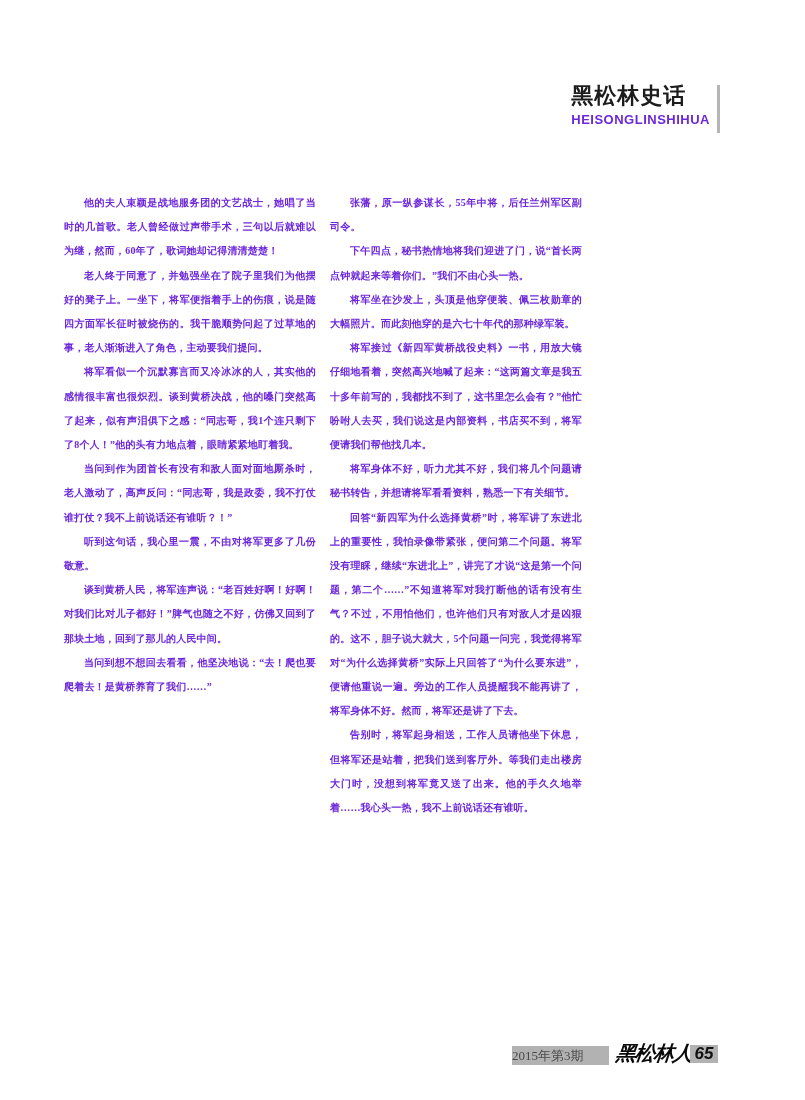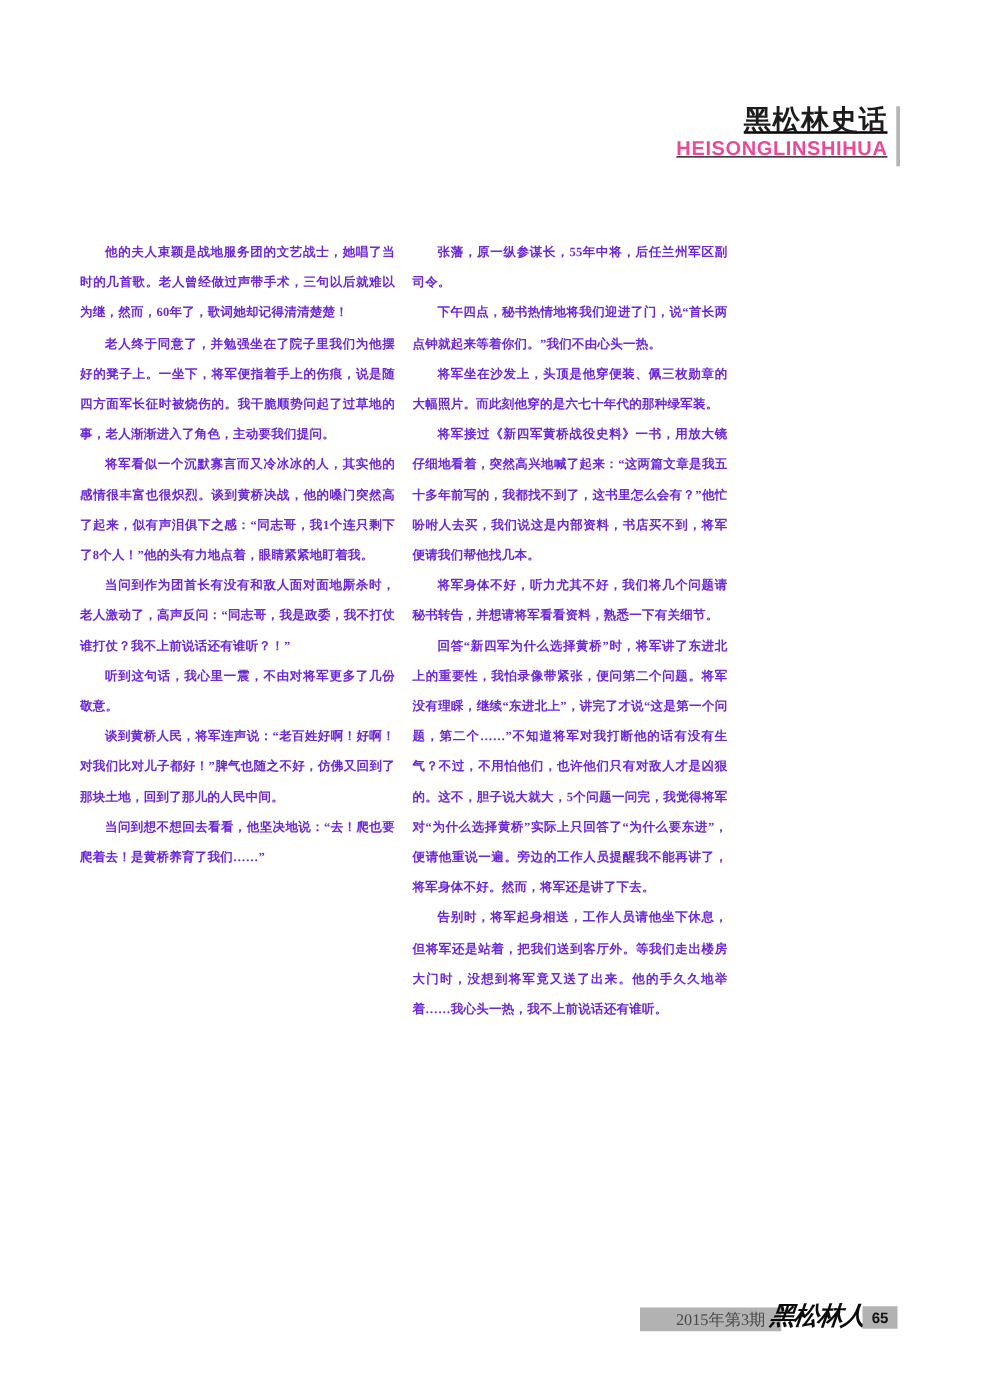--- a/index.html
+++ b/index.html
@@ -1,39 +1,39 @@
 <!DOCTYPE html>
 <html><head>
 <meta charset="utf-8">
 <style>
   html,body{margin:0;padding:0;background:#ffffff;}
   body{width:805px;height:1100px;font-family:"Liberation Serif","DejaVu Serif",serif;}
   .page{position:relative;width:805px;height:1100px;background:#ffffff;overflow:hidden;}
 
   
-  .header{position:absolute;top:83px;right:95px;text-align:right;text-decoration:underline;}
+  .header{position:absolute;top:83px;right:95px;text-align:left;}
   .header-title{font-size:22px;font-weight:bold;color:#1c1c1c;letter-spacing:1px;line-height:26px;font-family:"Liberation Sans","DejaVu Sans",sans-serif;}
-  .header-subtitle{font-size:16px;font-weight:bold;color:#ec4899;letter-spacing:0.5px;line-height:22px;font-family:"Liberation Sans","DejaVu Sans",sans-serif;}
+  .header-subtitle{font-size:13px;font-weight:bold;color:#6d28d9;letter-spacing:0.5px;line-height:22px;font-family:"Liberation Sans","DejaVu Sans",sans-serif;}
   .header-bar{position:absolute;left:717px;top:85px;width:3px;height:48px;background:#b5b5b5;}
 
   
   .col{position:absolute;top:191px;width:252px;font-size:10px;line-height:24.2px;color:#6d28d9;text-align:justify;letter-spacing:0.2px;font-weight:bold;}
   .col-left{left:64px;}
   .col-right{left:330px;}
   .col p{margin:0;padding:0;text-indent:2em;}
 
   
   .issue-box{position:absolute;left:512px;top:1046px;width:97px;height:19px;background:#b2b2b2;
-             font-size:13px;line-height:19px;color:#4a4a4a;text-align:center;padding-left:16px;}
+             font-size:13px;line-height:19px;color:#4a4a4a;}
   .journal-logo{position:absolute;left:616px;top:1040px;width:76px;height:26px;
                 font-size:20px;font-weight:bold;font-style:italic;color:#0a0a0a;
                 letter-spacing:-1px;transform:skewX(-6deg);line-height:26px;text-align:center;}
   .page-num-box{position:absolute;left:690px;top:1045px;width:28px;height:18px;background:#b2b2b2;
-                font-size:12px;line-height:18px;font-weight:bold;color:#111111;text-align:center;
-                font-family:"Liberation Sans","DejaVu Sans",sans-serif;}
+                font-size:17px;line-height:18px;font-weight:bold;color:#111111;text-align:center;
+                font-family:"Liberation Sans","DejaVu Sans",sans-serif;font-style:italic;}
 </style>
 </head>
 <body>
 
 <div class="page">
 
   <div class="header">
     <div class="header-title">黑松林史话</div>
     <div class="header-subtitle">HEISONGLINSHIHUA</div>
   </div>

